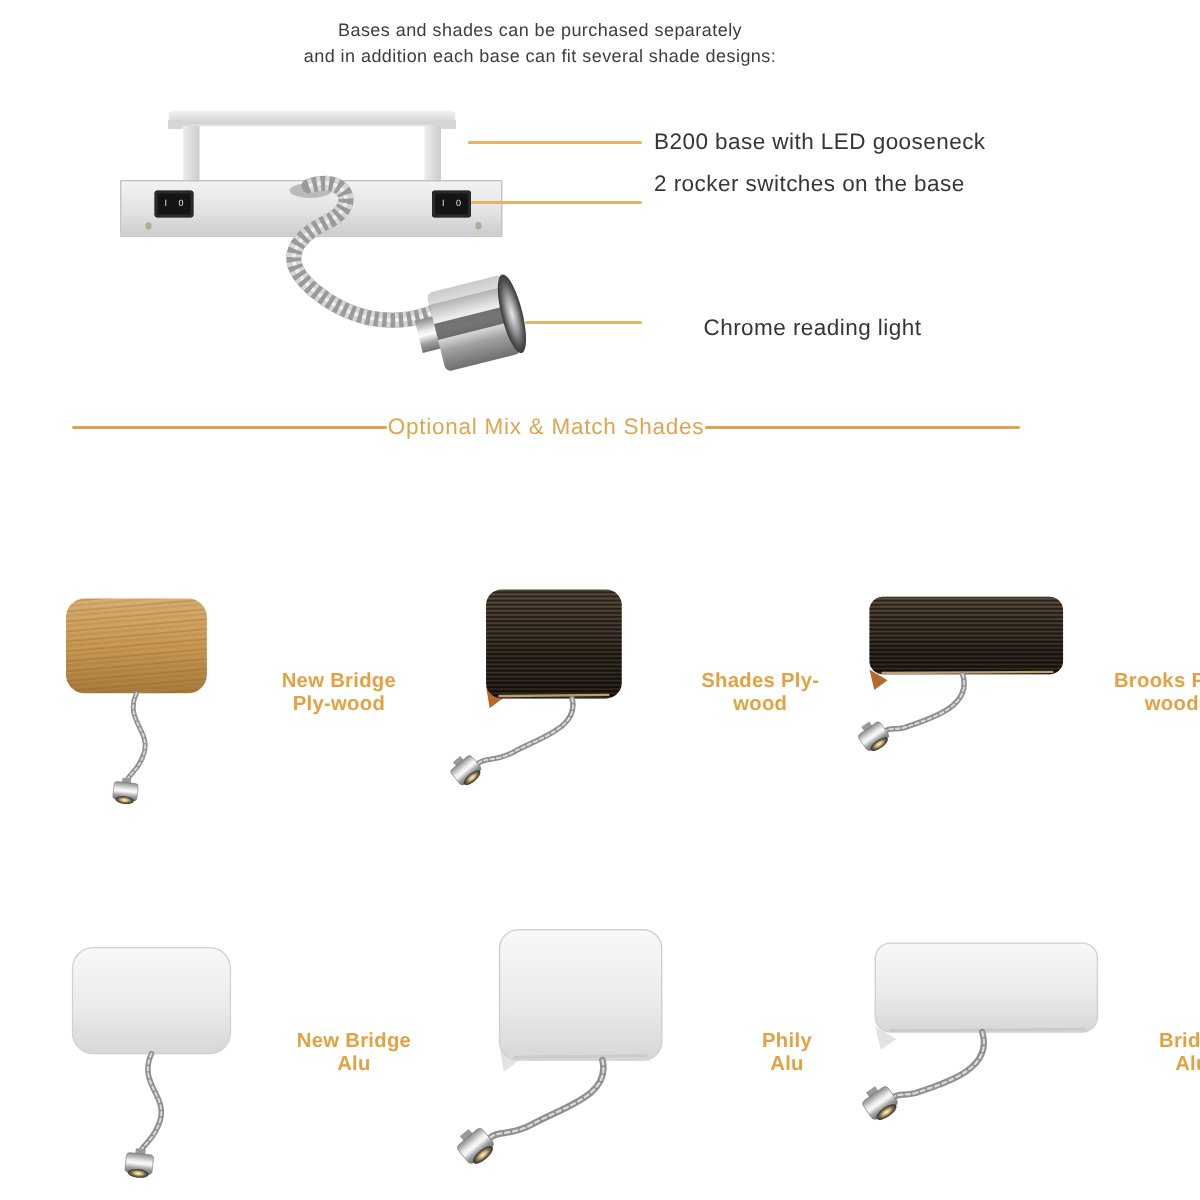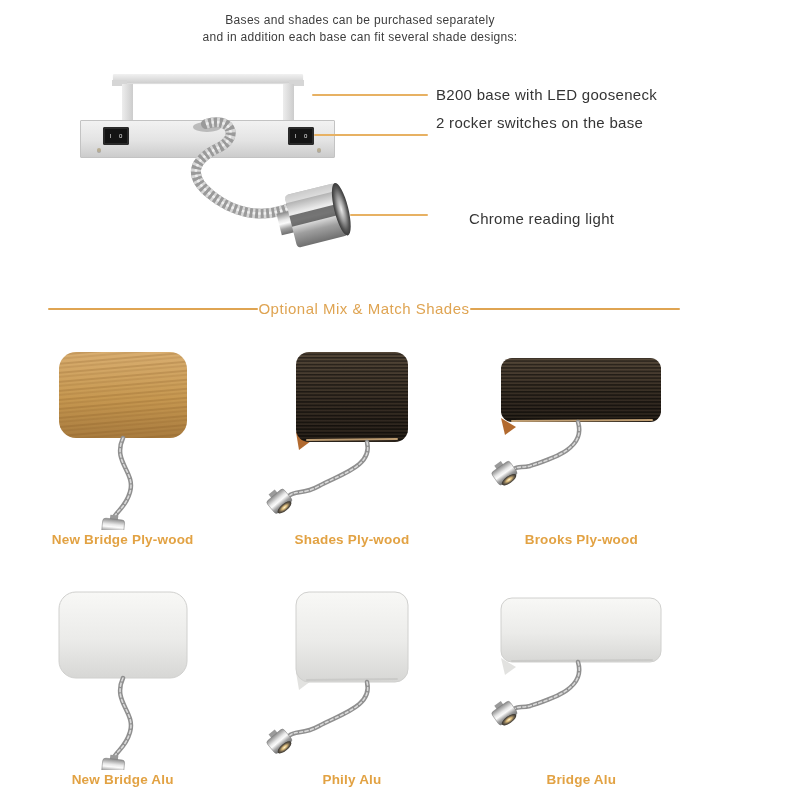--- a/index.html
+++ b/index.html
@@ -35,29 +35,29 @@
 
   
   .callout-line { position:absolute; height:2px; background:#e7b163; border-radius:1px; }
   .cl-1 { left:312px; top:94px;  width:116px; }
   .cl-2 { left:314px; top:134px; width:114px; }
   .cl-3 { left:350px; top:214px; width:78px;  }
   .callout-label { position:absolute; left:436px; font-size:15px; letter-spacing:.3px; color:#353535; }
   .cb-1 { top:86px; } .cb-2 { top:114px; } .cb-3 { top:210px;margin-left:33px; }
 
   
-  .divider { position:absolute; top:300px; left:48px; width:632px;
+  .divider { position:absolute; top:276px; left:48px; width:632px;
              display:flex; align-items:center; }
   .dline { flex:1; height:2px; background:#dfa452; border-radius:1px; }
   .dtext { flex:none; color:#dfa452; font-size:15px; letter-spacing:.5px; white-space:nowrap; }
 
   
   .grid { position:absolute; left:8px; top:340px; width:688px;
           display:grid; grid-template-columns:repeat(3,1fr); grid-auto-rows:240px; }
-  .card { display:flex; flex-direction:column; align-items:center; }
+  .card { display:flex; flex-direction:row; align-items:center; }
   .card svg { display:block; }
   .shade-label { margin-top:2px; text-align:center; font-size:13.5px; font-weight:bold;
                  color:#e2a243; letter-spacing:.2px; }
 
   
   .v-woodlight .shade-base { fill:url(#gWoodL); }
   .v-woodlight .shade-grain { fill:url(#pGrainL); }
   .v-wooddark .shade-base { fill:url(#gWoodD); }
   .v-wooddark .shade-grain { fill:url(#pStripeD); }
   .v-alu .shade-base { fill:url(#gAlu); stroke:#d0d0ce; stroke-width:1; }

